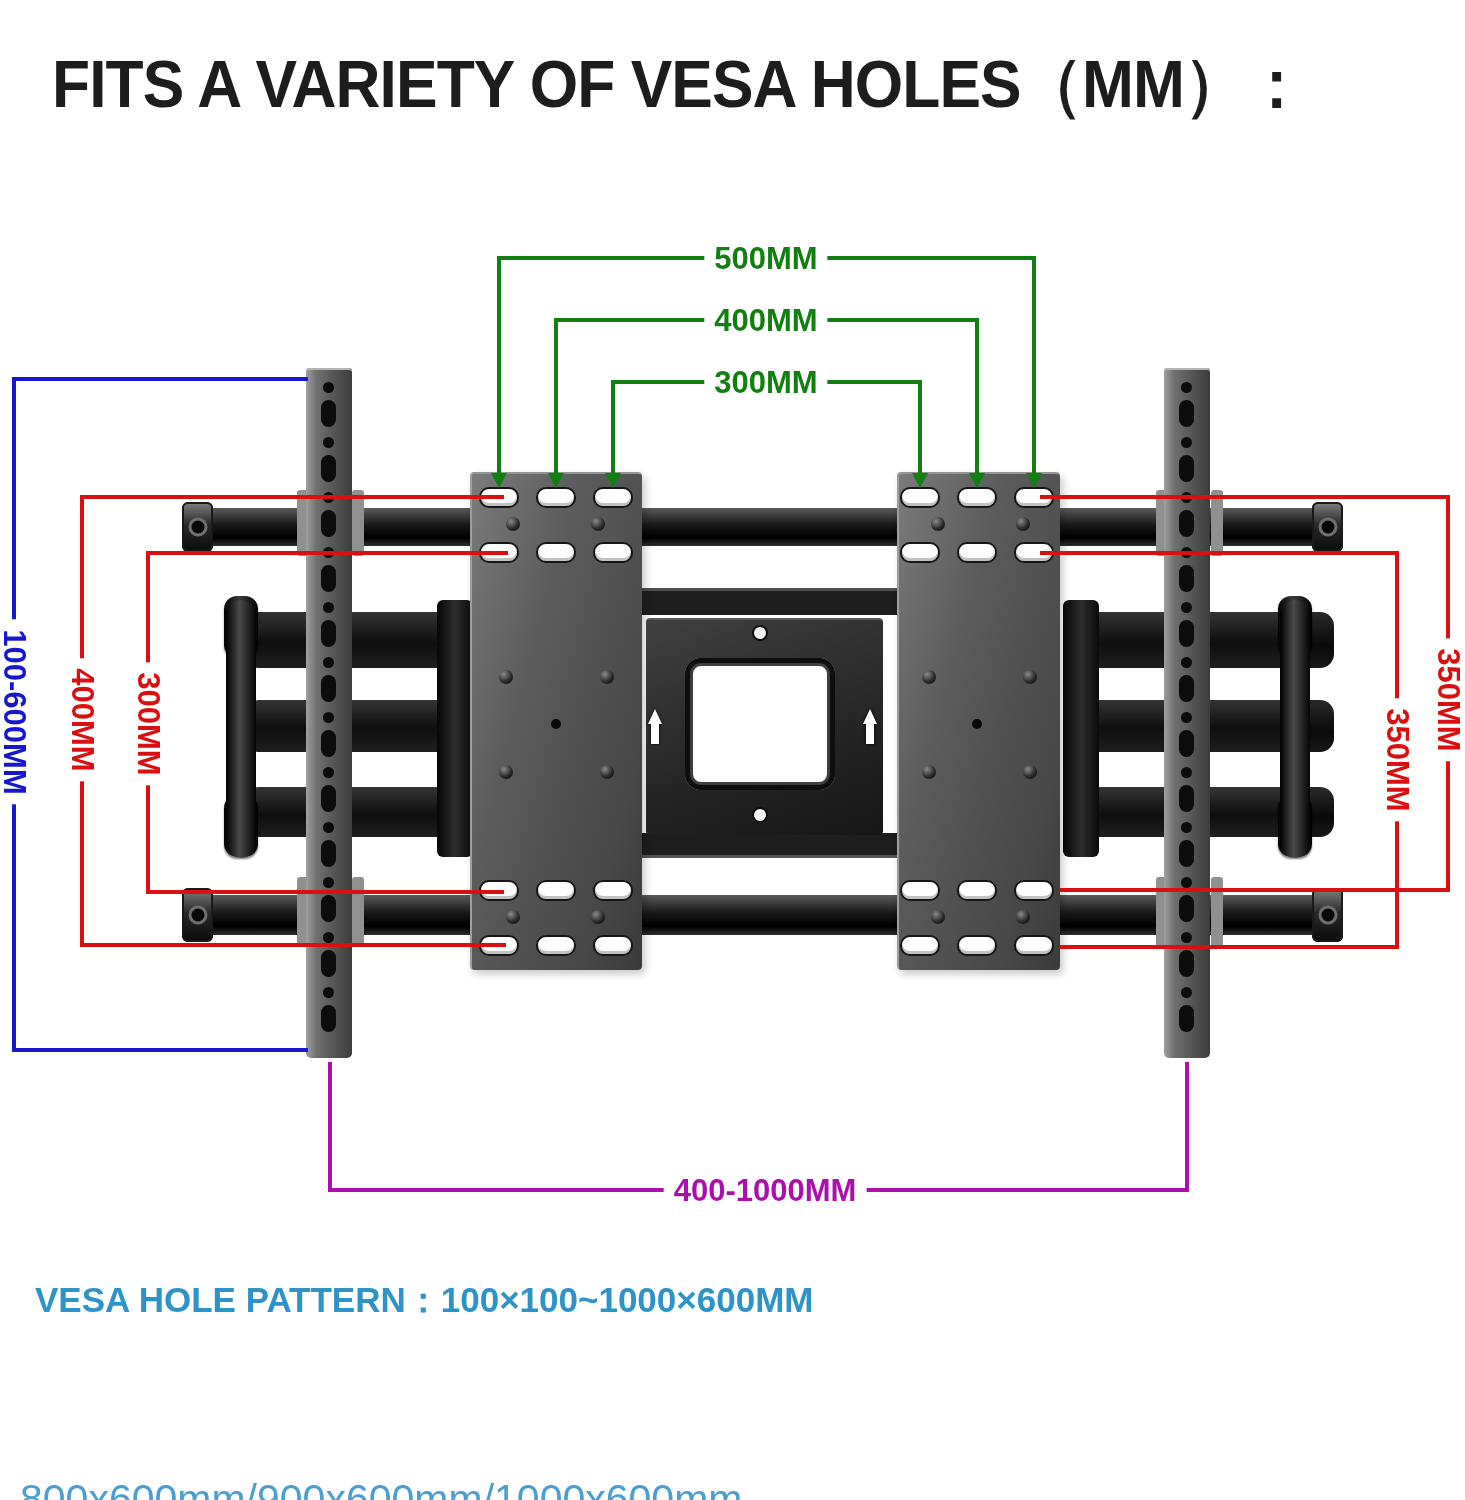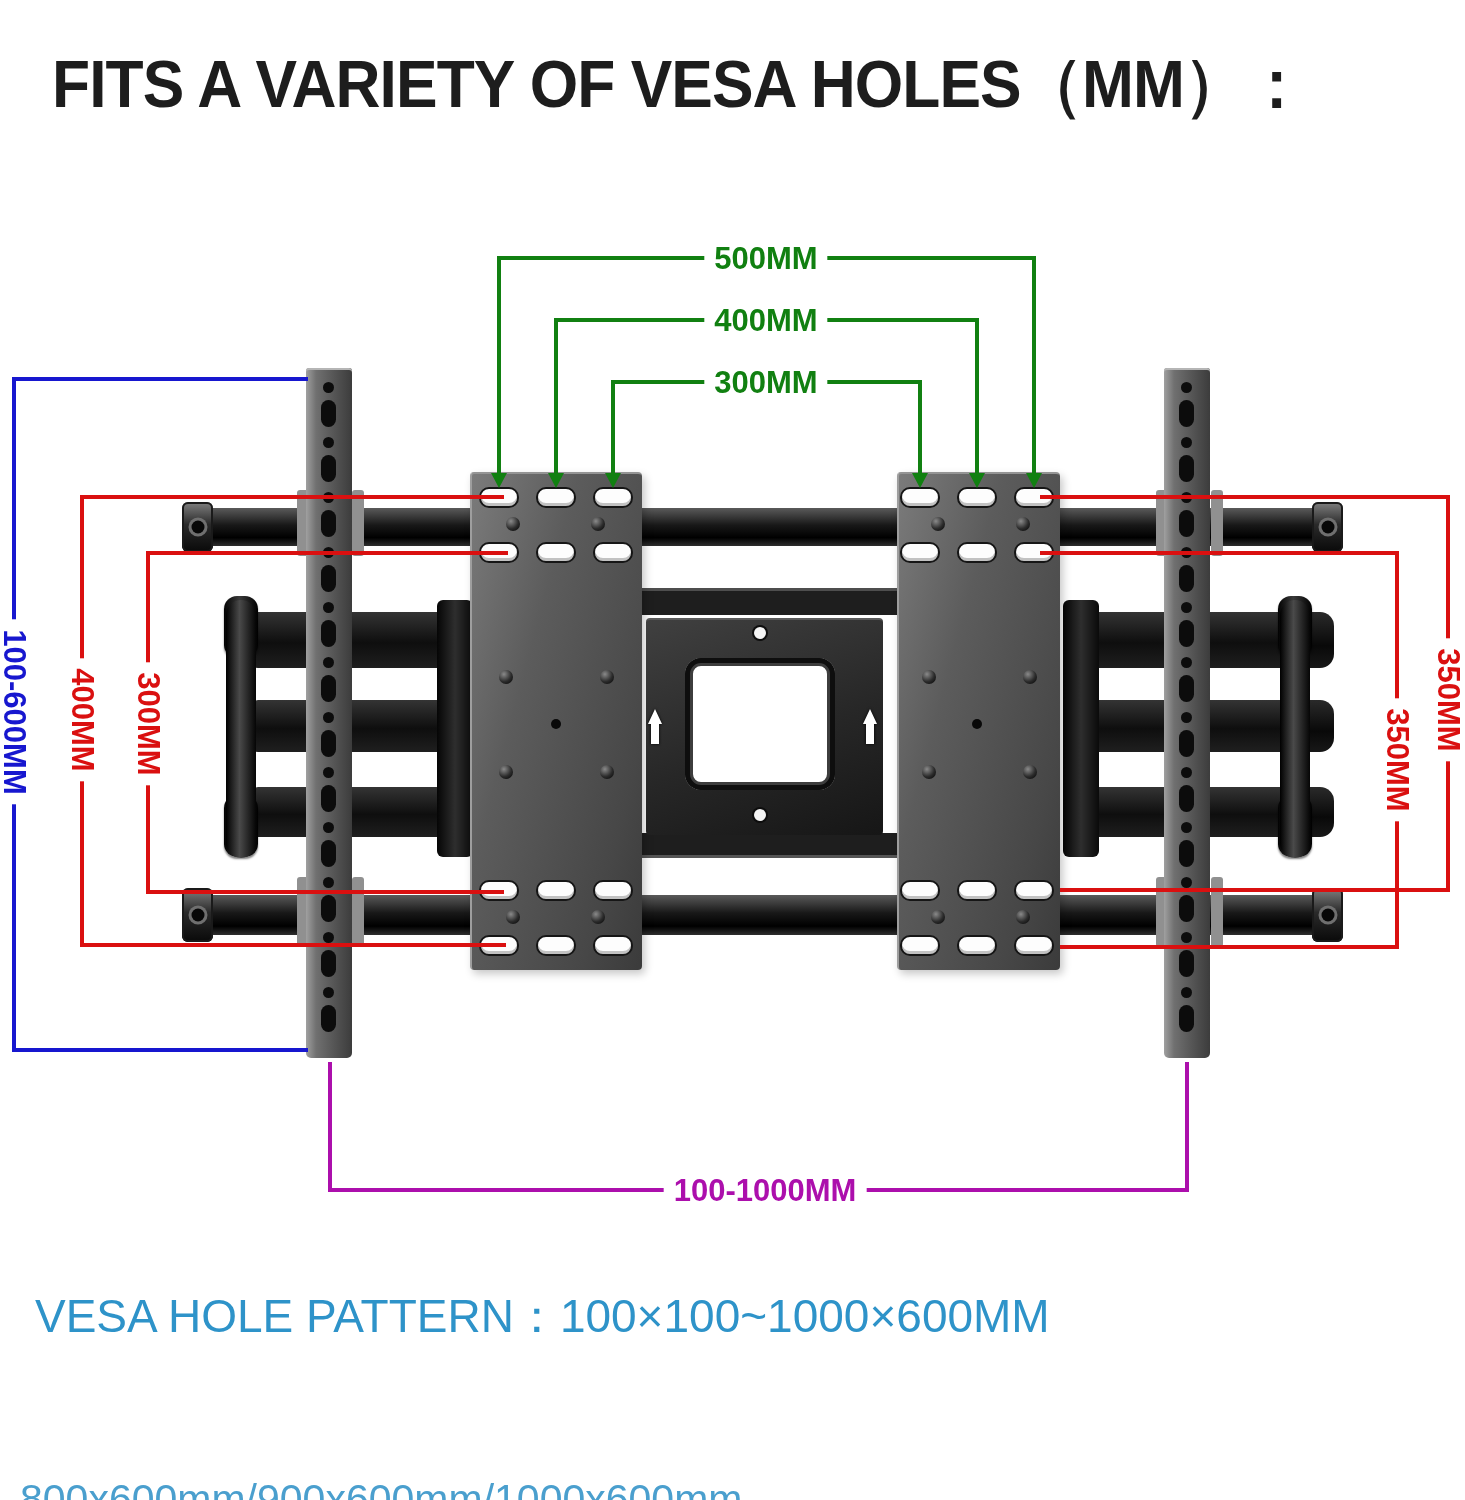--- a/index.html
+++ b/index.html
@@ -51,21 +51,21 @@
   #center-plate{position:absolute;left:646px;top:618px;width:237px;height:215px;border-radius:4px;
          background:linear-gradient(160deg,#404040,#272727 55%,#161616);border-top:2px solid #5a5a5a;}
   #center-cutout{position:absolute;left:39px;top:38px;width:150px;height:132px;border-radius:16px;background:#fff;
          box-shadow:inset 0 0 0 5px #0e0e0e, inset 0 0 0 8px #3d3d3d;}
   .white-hole{position:absolute;width:12px;height:12px;border-radius:50%;background:#f4f4f4;box-shadow:0 0 0 2px #0d0d0d;}
   .up-arrow{position:absolute;width:14px;height:36px;filter:drop-shadow(0 0 1.5px #000);}
   .up-arrow .tri{position:absolute;left:0;top:0;width:0;height:0;border-left:7px solid transparent;
          border-right:7px solid transparent;border-bottom:15px solid #fff;}
   .up-arrow .stem{position:absolute;left:3px;top:14px;width:8px;height:21px;background:#fff;}
   
-  #footer-heading{position:absolute;left:35px;top:1248px;font-size:46px;font-weight:400;
+  #footer-heading{position:absolute;left:35px;top:1248px;font-size:35px;font-weight:700;
                   color:var(--c-heading);white-space:nowrap;letter-spacing:0;}
   .size-line{position:absolute;left:20px;font-size:41px;font-weight:400;color:var(--c-list);
              white-space:nowrap;letter-spacing:0;}
 </style>
 </head>
 <body>
 
 <div id="canvas">
 
   <h1 id="title">FITS A VARIETY OF VESA HOLES（MM）：</h1>
@@ -269,18 +269,18 @@
     <div class="dim-label vert red-t" style="left:1448px;top:700px;">350MM</div>
 
     <div class="vline red-l" style="left:1395px;top:551px;height:398px;"></div>
     <div class="hline red-l" style="left:1040px;top:551px;width:359px;"></div>
     <div class="hline red-l" style="left:1060px;top:945px;width:339px;"></div>
     <div class="dim-label vert red-t" style="left:1397px;top:760px;">350MM</div>
 
     <div class="vline mag-l" style="left:328px;top:1062px;height:130px;"></div>
     <div class="vline mag-l" style="left:1185px;top:1062px;height:130px;"></div>
     <div class="hline mag-l" style="left:328px;top:1188px;width:861px;"></div>
-    <div class="dim-label mag-t" style="left:765px;top:1190px;">100-1000MM</div>
+    <div class="dim-label mag-t" style="left:765px;top:1190px;">400-1000MM</div>
   </div>
 
   <h2 id="footer-heading"><span>VESA HOLE PATTERN：</span><span>100×100~1000×600MM</span></h2>
   <div class="size-line" style="top:1476px;">800x600mm/900x600mm/1000x600mm</div>
 </div>
 
 </body></html>

